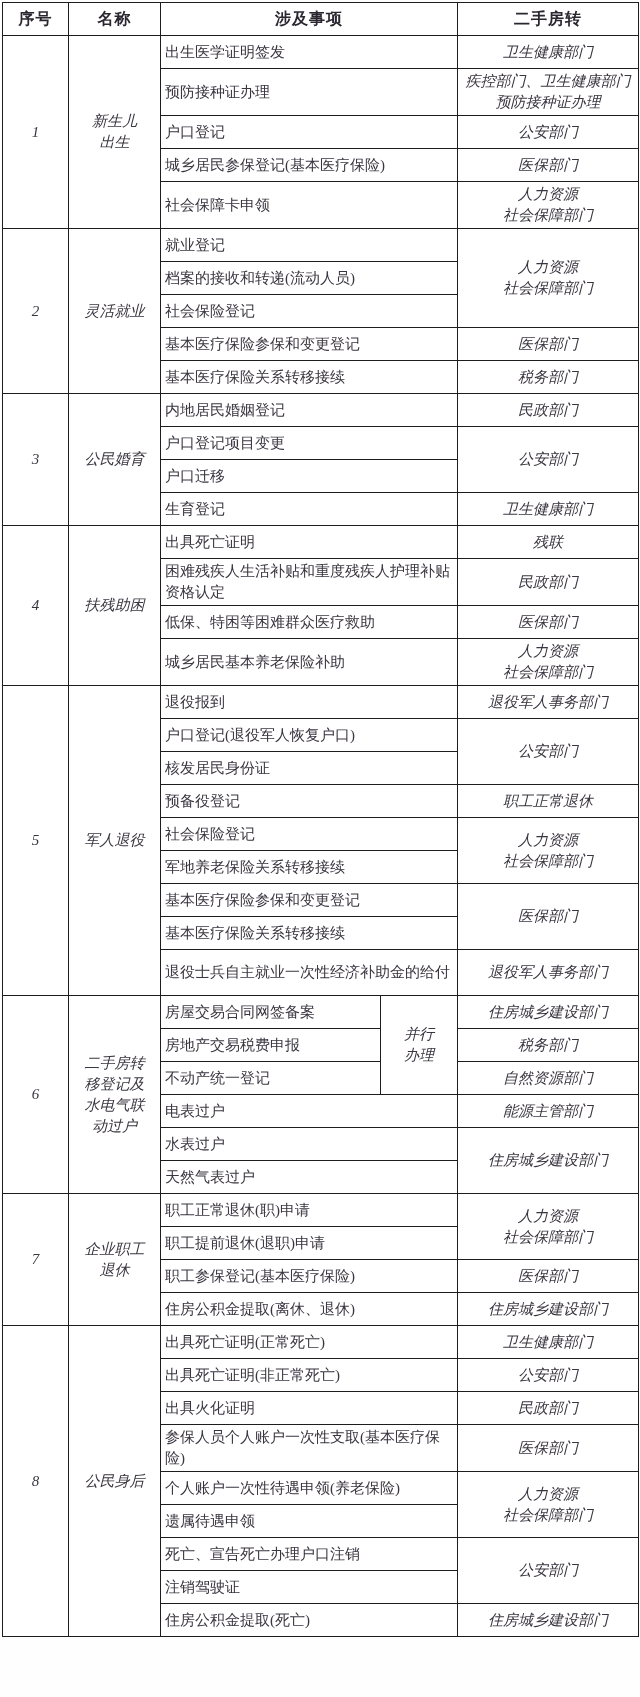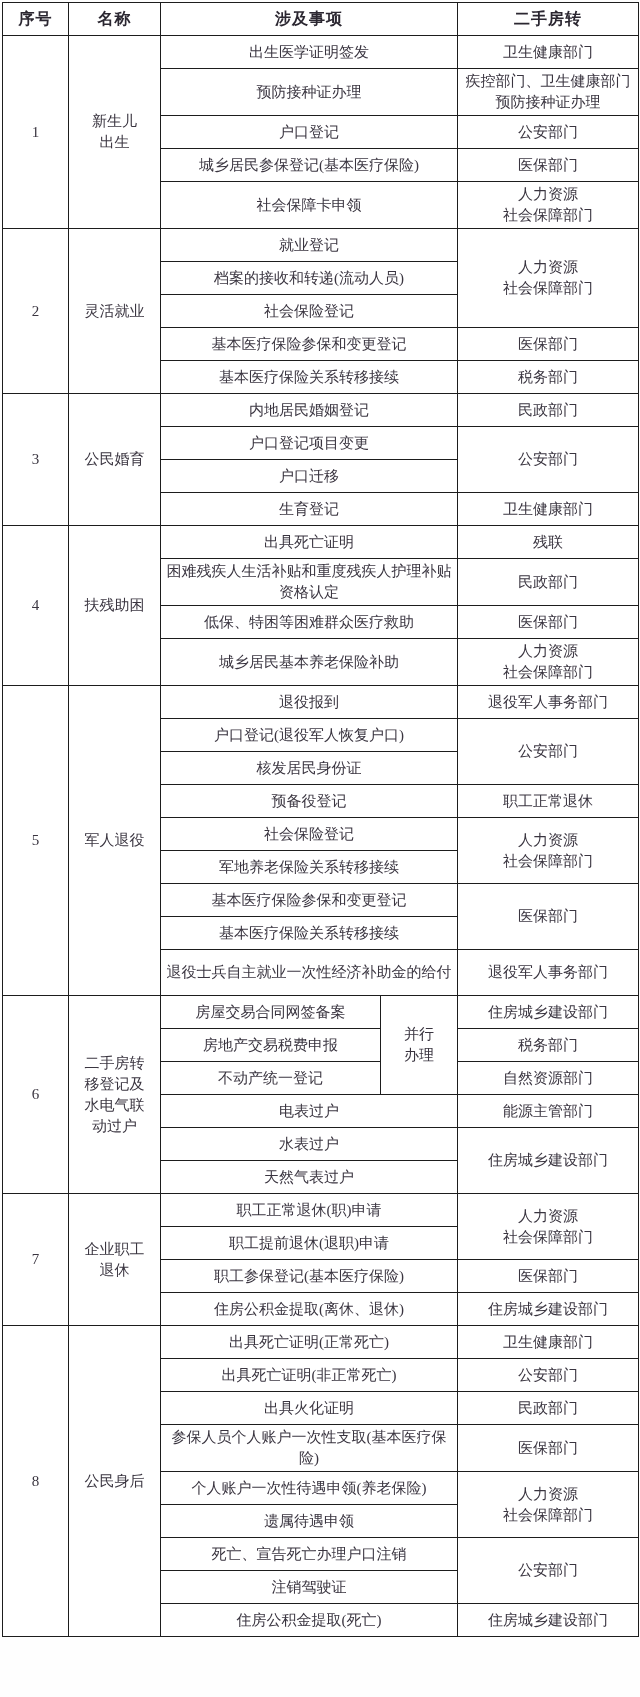--- a/index.html
+++ b/index.html
@@ -39,23 +39,24 @@
   }
   table.matters td {
     font-size: 15px;
     color: #3a3540;
     line-height: 21px;
   }
   tr.std  { height: 33px; }
   tr.tall { height: 46px; }
   td.no, td.name, td.unit, td.note {
     text-align: center;
+    font-style: italic;
   }
   td.matter {
-    text-align: center;
+    text-align: left;
     padding-left: 10px;
     padding-right: 6px;
   }
 </style>
 </head>
 <body>
 
 <div class="page">
   <table class="matters">
     <colgroup>

